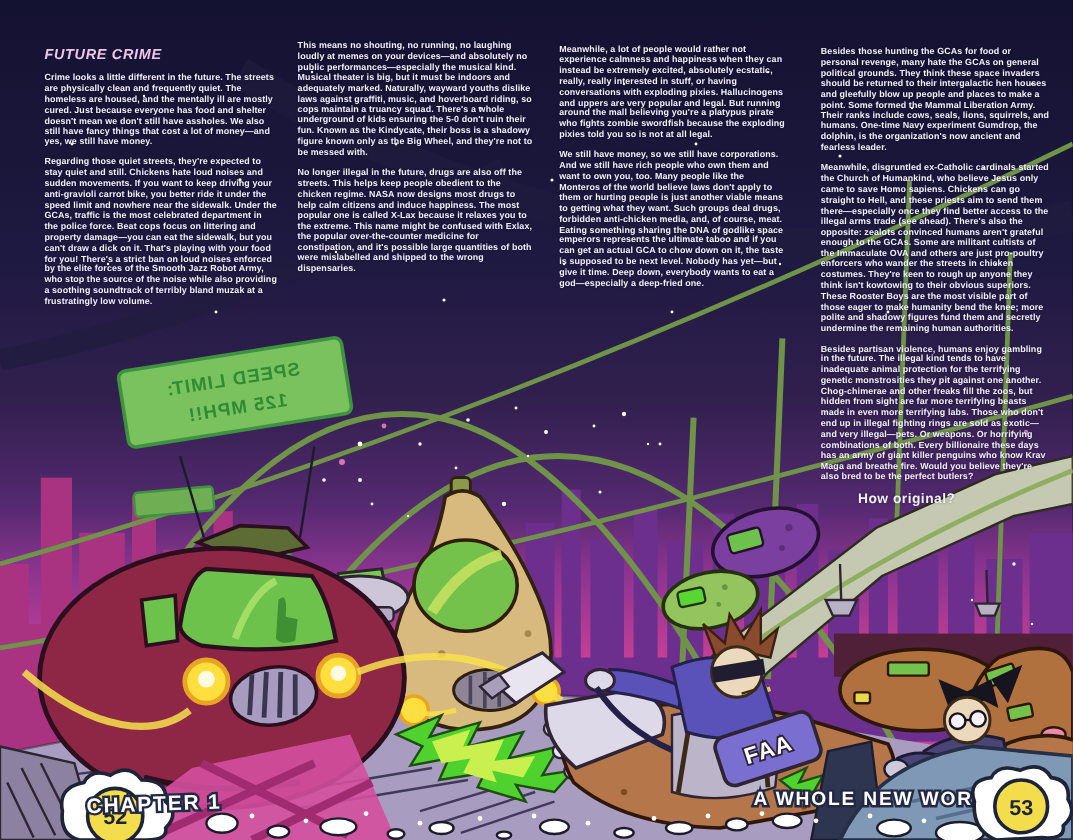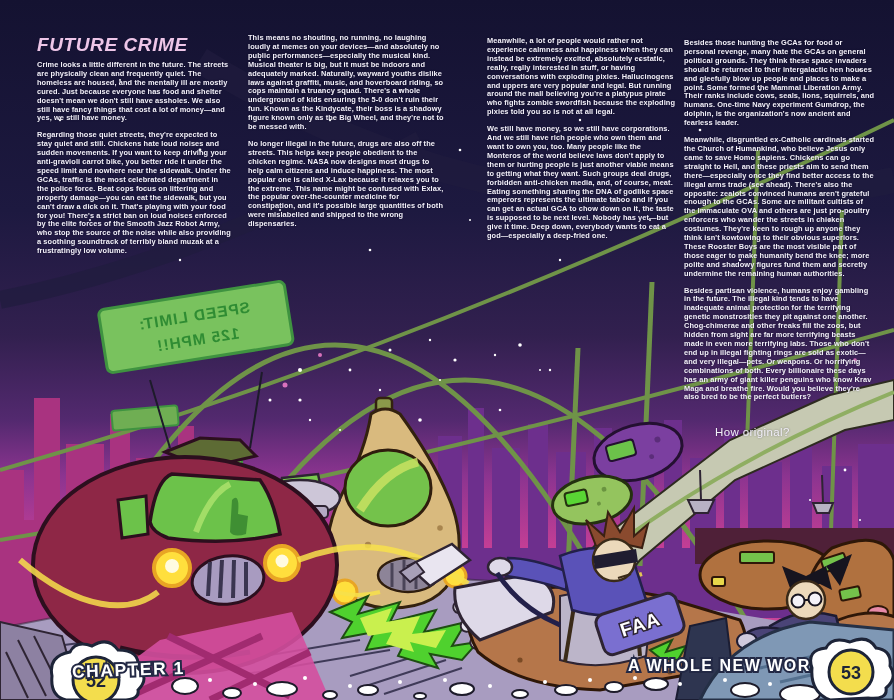--- a/index.html
+++ b/index.html
@@ -4,25 +4,25 @@
 <style>
   html,body{margin:0;padding:0;background:#0c0b20;}
   .spread{position:relative;width:894px;height:700px;overflow:hidden;
     font-family:"Liberation Sans","DejaVu Sans",sans-serif;}
   .art{position:absolute;left:0;top:0;z-index:0;}
   .col{position:absolute;z-index:2;color:#f2f0f8;}
   .col .para{margin:0 0 8px 0;font-size:7.4px;line-height:8.9px;font-weight:bold;
     letter-spacing:.1px;text-shadow:0 0 2px rgba(16,10,38,.45);}
   .c1{left:37px;top:36px;width:194px;}
   .c2{left:248px;top:34px;width:198px;}
-  .c3{left:487px;top:37px;width:190px;}
+  .c3{left:466px;top:37px;width:190px;}
   .c4{left:684px;top:39px;width:192px;}
-  .title{margin:0 0 7px 0;font-size:19px;line-height:18px;font-weight:bold;font-style:italic;
+  .title{margin:0 0 7px 0;font-size:12px;line-height:18px;font-weight:bold;font-style:italic;
     color:#eec6e8;letter-spacing:.6px;}
-  .closing{margin:24px 0 0 0;font-size:11.5px;font-weight:normal;letter-spacing:.4px;
+  .closing{margin:8px 0 0 0;font-size:11.5px;font-weight:bold;letter-spacing:.4px;
     text-shadow:0 0 2px rgba(16,10,38,.45);padding-left:31px;}
   svg text{font-family:"Liberation Sans","DejaVu Sans",sans-serif;font-weight:bold;}
   .sign-text{fill:#2f8c33;font-size:15.5px;letter-spacing:1px;}
   .footer-label{fill:#ffffff;stroke:#232945;stroke-width:4px;paint-order:stroke;letter-spacing:1.5px;}
   .egg-num{fill:#1d2438;font-size:18px;}
   .faa-text{fill:#ffffff;stroke:#2e2433;stroke-width:3px;paint-order:stroke;font-size:19px;letter-spacing:1px;}
 </style>
 </head>
 <body>
 

